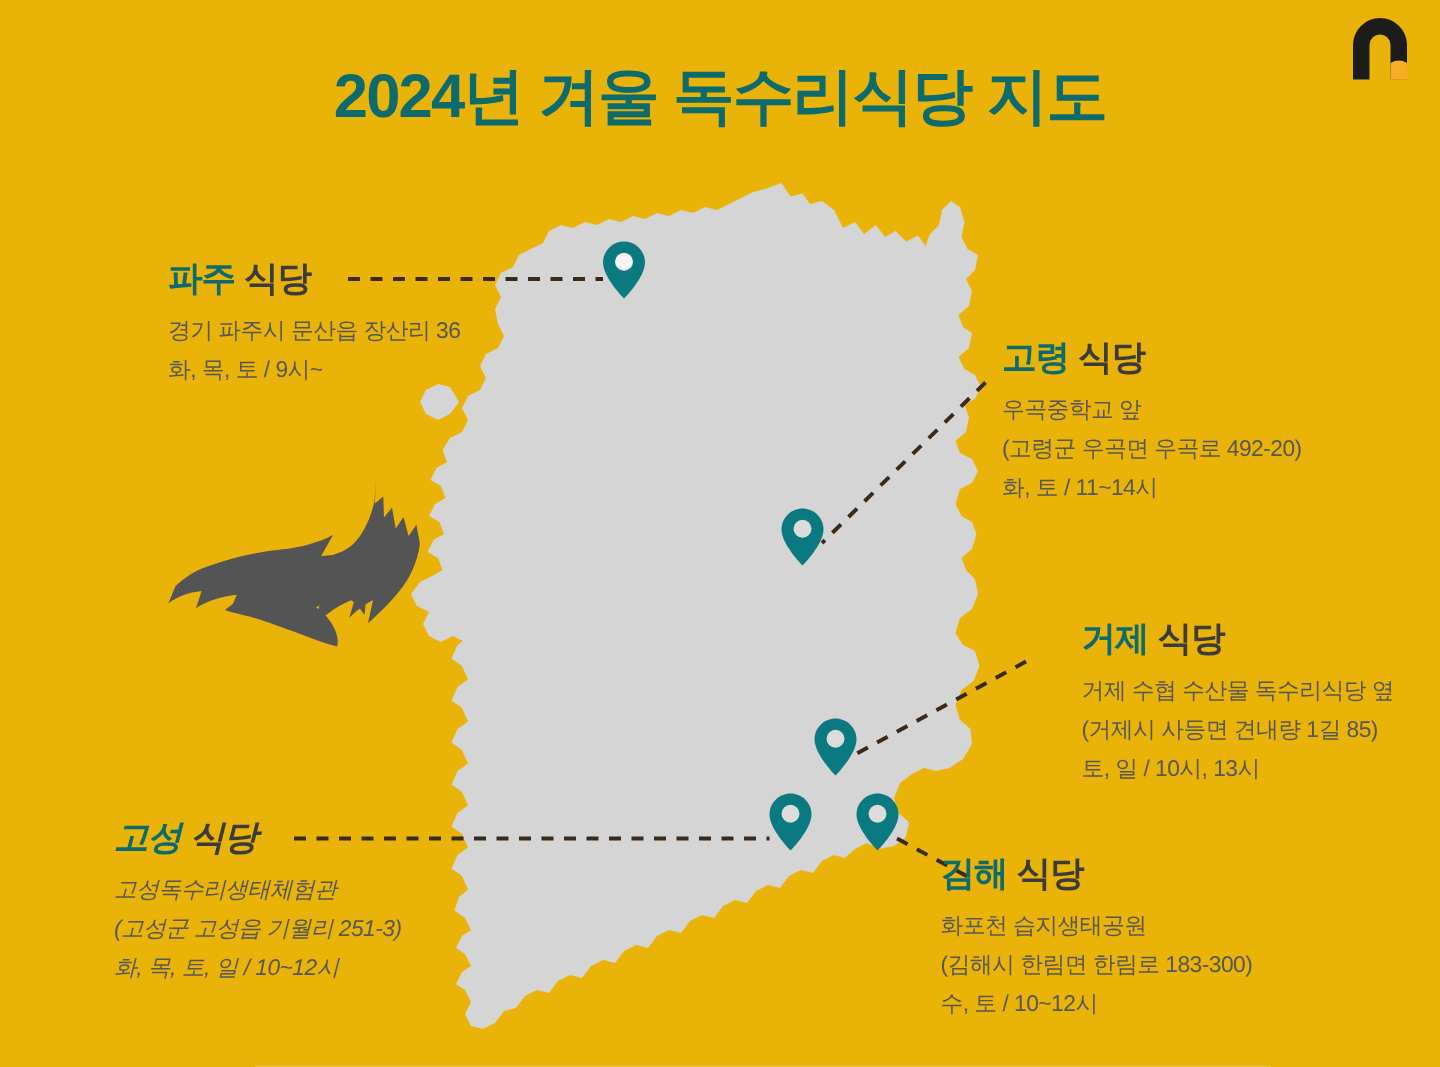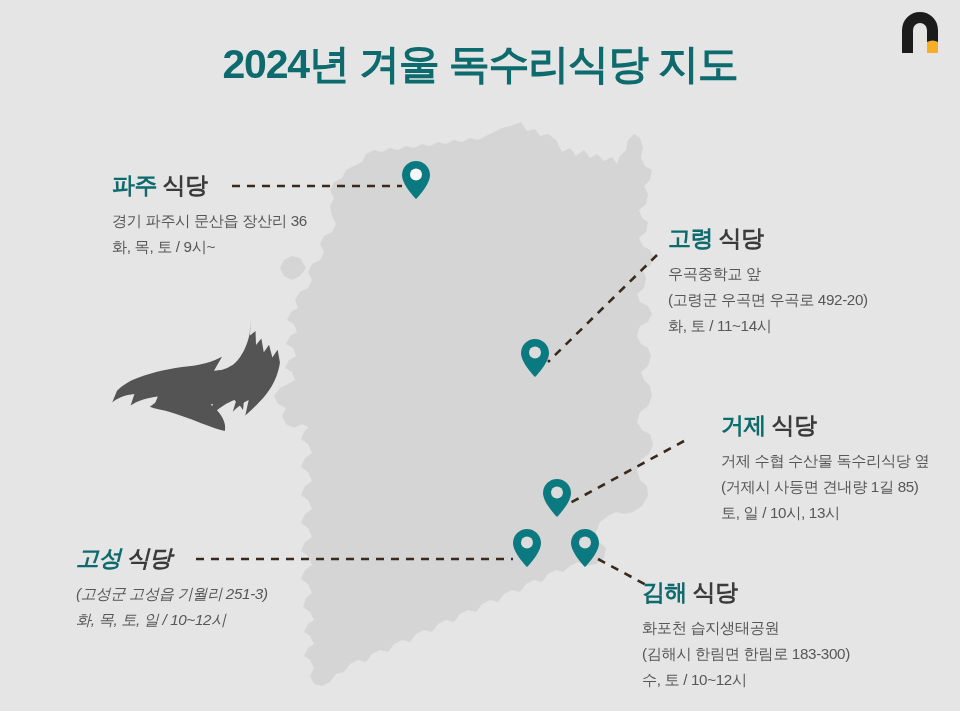--- a/index.html
+++ b/index.html
@@ -12,21 +12,21 @@
     height: 711px;
     background: #f7f7f7;
     font-family: "Liberation Sans", "DejaVu Sans", sans-serif;
     overflow: hidden;
     position: relative;
   }
   #stage {
     position: relative;
     width: 960px;
     height: 711px;
-    background: #e5e5e5;
+    background: #eab308;
   }
 
   
   #brand-logo {
     position: absolute;
     top: 8px;
     right: 14px;
     width: 52px;
     height: 46px;
   }
@@ -255,26 +255,27 @@
       <div>토, 일 / 10시, 13시</div>
     </div>
   </div>
 
   <div class="info-block" style="left:76px; top:544px;font-style:italic;">
     <div class="info-head">
       <span class="city">고성</span>
       <span>식당</span>
     </div>
     <div class="info-lines">
+      <div>고성독수리생태체험관</div>
       <div>(고성군 고성읍 기월리 251-3)</div>
       <div>화, 목, 토, 일 / 10~12시</div>
     </div>
   </div>
 
-  <div class="info-block" style="left:642px; top:568px;margin-top:10px;">
+  <div class="info-block" style="left:627px; top:568px;">
     <div class="info-head">
       <span class="city">김해</span>
       <span>식당</span>
     </div>
     <div class="info-lines">
       <div>화포천 습지생태공원</div>
       <div>(김해시 한림면 한림로 183-300)</div>
       <div>수, 토 / 10~12시</div>
     </div>
   </div>

